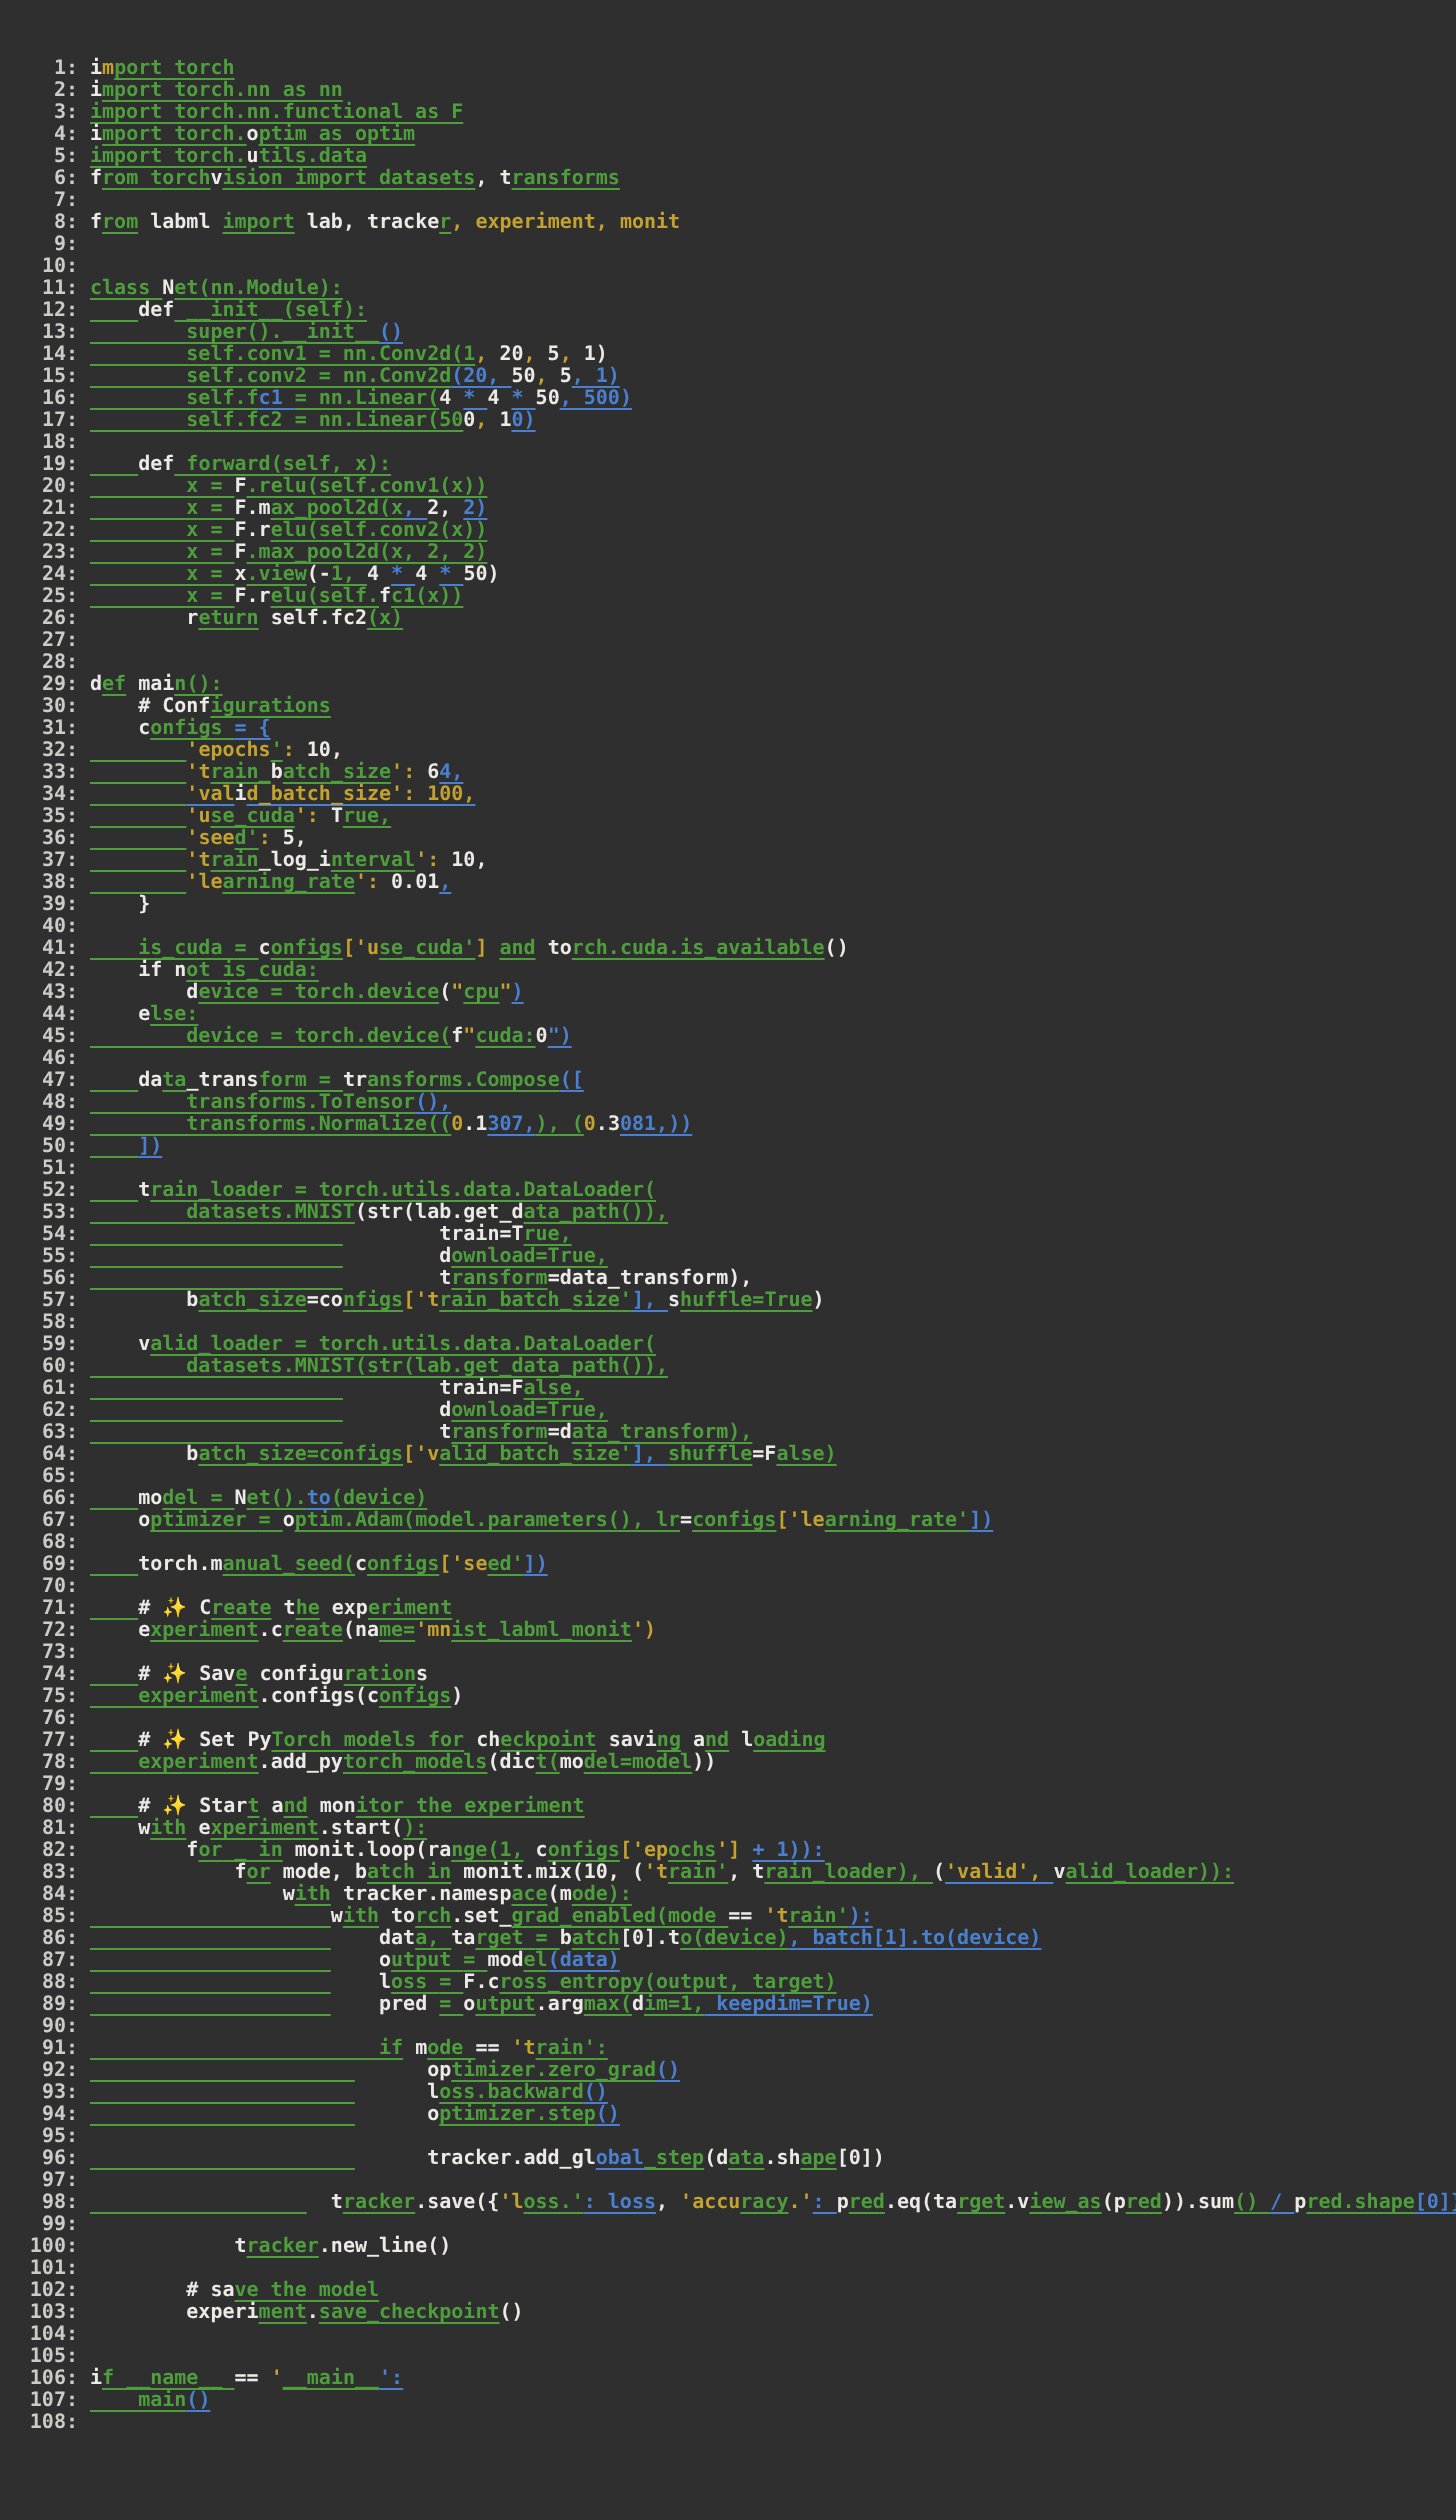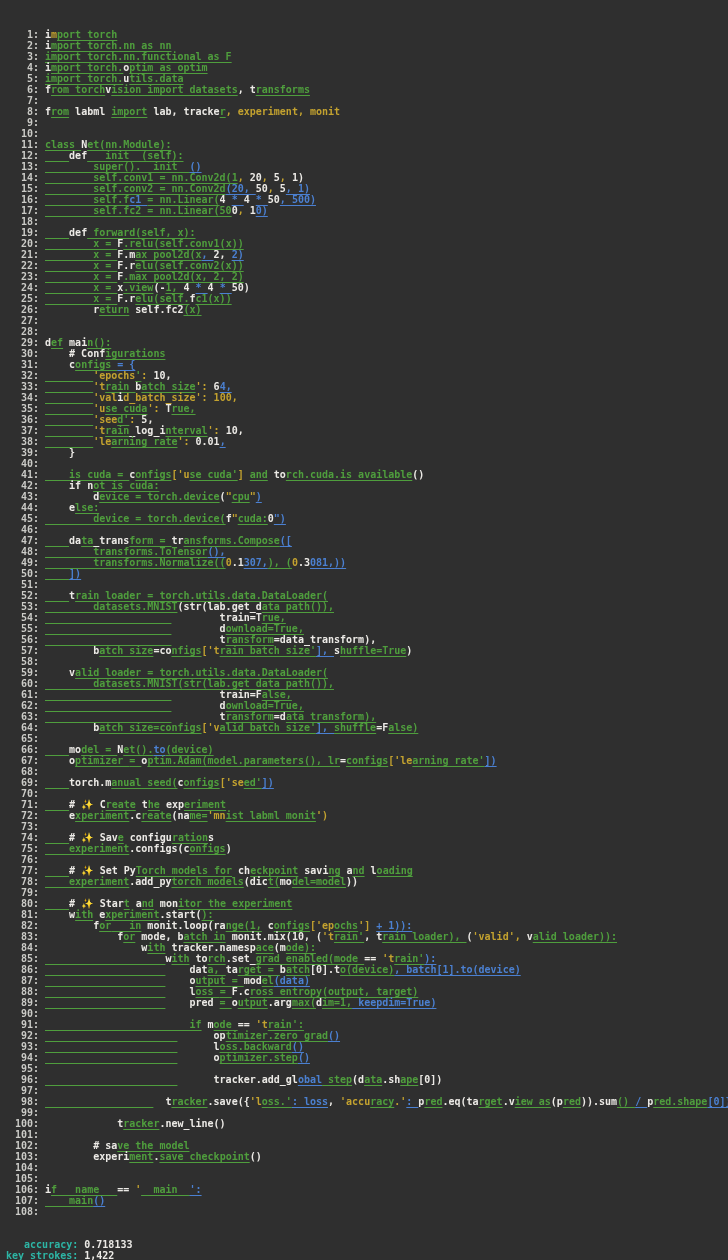--- a/index.html
+++ b/index.html
@@ -8,24 +8,23 @@
     font-family:"DejaVu Sans Mono","Liberation Mono",monospace;
     font-size:10px;line-height:11px;font-weight:bold;
     white-space:pre;padding:7px 0 0 6px;
   }
   .line{height:11px;}
   .ln{display:inline-block;width:33px;text-align:right;color:#cbcbc7;margin-right:6px;}
   .seg{text-decoration-thickness:1px;text-underline-offset:2px;}
   .s-g{color:#4f9e3d;text-decoration:underline;}
   .s-b{color:#4b80d1;text-decoration:underline;}
   .s-y{color:#c3a22f;}
-  .s-yu{color:#c3a22f;text-decoration-color:#4b80d1;}
+  .s-yu{color:#c3a22f;text-decoration:underline;text-decoration-color:#4b80d1;}
   .s-w{color:#eceae6;}
   .s-c{color:#2db5a5;}
   .s-t{color:#d8d8d4;}
 </style>
 </head>
 <body>
 
 <div class="wrap">
   <div id="code"><div class="line"><span class="ln">1:</span><span class="seg s-w">i</span><span class="seg s-y">m</span><span class="seg s-g">port torch</span></div><div class="line"><span class="ln">2:</span><span class="seg s-w">i</span><span class="seg s-g">mport torch.nn as nn</span></div><div class="line"><span class="ln">3:</span><span class="seg s-g">import torch.nn.functional as F</span></div><div class="line"><span class="ln">4:</span><span class="seg s-w">i</span><span class="seg s-g">mport torch.</span><span class="seg s-w">o</span><span class="seg s-g">ptim as optim</span></div><div class="line"><span class="ln">5:</span><span class="seg s-g">import torch.</span><span class="seg s-w">u</span><span class="seg s-g">tils.data</span></div><div class="line"><span class="ln">6:</span><span class="seg s-w">f</span><span class="seg s-g">rom torch</span><span class="seg s-w">v</span><span class="seg s-g">ision import datasets</span><span class="seg s-w">, t</span><span class="seg s-g">ransforms</span></div><div class="line"><span class="ln">7:</span></div><div class="line"><span class="ln">8:</span><span class="seg s-w">f</span><span class="seg s-g">rom</span><span class="seg s-w"> labml </span><span class="seg s-g">import</span><span class="seg s-w"> lab, tracke</span><span class="seg s-g">r</span><span class="seg s-y">, experiment, monit</span></div><div class="line"><span class="ln">9:</span></div><div class="line"><span class="ln">10:</span></div><div class="line"><span class="ln">11:</span><span class="seg s-g">class </span><span class="seg s-w">N</span><span class="seg s-g">et(nn.Module):</span></div><div class="line"><span class="ln">12:</span><span class="seg s-g">    </span><span class="seg s-w">def</span><span class="seg s-g"> __init__(self):</span></div><div class="line"><span class="ln">13:</span><span class="seg s-g">        super().__init__</span><span class="seg s-b">()</span></div><div class="line"><span class="ln">14:</span><span class="seg s-g">        self.conv1 = nn.Conv2d(1</span><span class="seg s-y">, </span><span class="seg s-w">20</span><span class="seg s-y">, </span><span class="seg s-w">5</span><span class="seg s-y">, </span><span class="seg s-w">1)</span></div><div class="line"><span class="ln">15:</span><span class="seg s-g">        self.conv2 = nn.Conv2d</span><span class="seg s-b">(20, </span><span class="seg s-w">50</span><span class="seg s-y">, </span><span class="seg s-w">5</span><span class="seg s-b">, 1)</span></div><div class="line"><span class="ln">16:</span><span class="seg s-g">        self.f</span><span class="seg s-b">c1 </span><span class="seg s-g">= nn.Linear(</span><span class="seg s-w">4 </span><span class="seg s-b">* </span><span class="seg s-w">4 </span><span class="seg s-b">* </span><span class="seg s-w">50</span><span class="seg s-b">, 500)</span></div><div class="line"><span class="ln">17:</span><span class="seg s-g">        self.fc2 = nn.Linear(50</span><span class="seg s-w">0</span><span class="seg s-y">, </span><span class="seg s-w">1</span><span class="seg s-b">0)</span></div><div class="line"><span class="ln">18:</span></div><div class="line"><span class="ln">19:</span><span class="seg s-g">    </span><span class="seg s-w">def</span><span class="seg s-g"> forward(self, x):</span></div><div class="line"><span class="ln">20:</span><span class="seg s-g">        x = </span><span class="seg s-w">F</span><span class="seg s-g">.relu(self.conv1(x))</span></div><div class="line"><span class="ln">21:</span><span class="seg s-g">        x = </span><span class="seg s-w">F.m</span><span class="seg s-g">ax_pool2d(x</span><span class="seg s-b">, </span><span class="seg s-w">2, </span><span class="seg s-b">2)</span></div><div class="line"><span class="ln">22:</span><span class="seg s-g">        x = </span><span class="seg s-w">F.r</span><span class="seg s-g">elu(self.conv2(x))</span></div><div class="line"><span class="ln">23:</span><span class="seg s-g">        x = </span><span class="seg s-w">F</span><span class="seg s-g">.max_pool2d(x, 2, 2)</span></div><div class="line"><span class="ln">24:</span><span class="seg s-g">        x = </span><span class="seg s-w">x</span><span class="seg s-g">.view</span><span class="seg s-w">(-</span><span class="seg s-g">1, </span><span class="seg s-w">4 </span><span class="seg s-b">* </span><span class="seg s-w">4 </span><span class="seg s-b">* </span><span class="seg s-w">50)</span></div><div class="line"><span class="ln">25:</span><span class="seg s-g">        x = </span><span class="seg s-w">F.r</span><span class="seg s-g">elu(self.</span><span class="seg s-w">f</span><span class="seg s-g">c1(x))</span></div><div class="line"><span class="ln">26:</span><span class="seg s-w">        r</span><span class="seg s-g">eturn</span><span class="seg s-w"> self.fc2</span><span class="seg s-g">(x)</span></div><div class="line"><span class="ln">27:</span></div><div class="line"><span class="ln">28:</span></div><div class="line"><span class="ln">29:</span><span class="seg s-w">d</span><span class="seg s-g">ef</span><span class="seg s-w"> mai</span><span class="seg s-g">n():</span></div><div class="line"><span class="ln">30:</span><span class="seg s-w">    # Conf</span><span class="seg s-g">igurations</span></div><div class="line"><span class="ln">31:</span><span class="seg s-w">    c</span><span class="seg s-g">onfigs </span><span class="seg s-b">= {</span></div><div class="line"><span class="ln">32:</span><span class="seg s-g">        </span><span class="seg s-y">'epochs</span><span class="seg s-g">'</span><span class="seg s-y">: </span><span class="seg s-w">10,</span></div><div class="line"><span class="ln">33:</span><span class="seg s-g">        </span><span class="seg s-y">'t</span><span class="seg s-g">rain_</span><span class="seg s-w">b</span><span class="seg s-g">atch_size</span><span class="seg s-y">': </span><span class="seg s-w">6</span><span class="seg s-b">4,</span></div><div class="line"><span class="ln">34:</span><span class="seg s-g">        </span><span class="seg s-yu">'val</span><span class="seg s-w">i</span><span class="seg s-yu">d_batch_size': 100,</span></div><div class="line"><span class="ln">35:</span><span class="seg s-g">        </span><span class="seg s-y">'u</span><span class="seg s-g">se_cuda</span><span class="seg s-y">': </span><span class="seg s-w">T</span><span class="seg s-g">rue,</span></div><div class="line"><span class="ln">36:</span><span class="seg s-g">        </span><span class="seg s-y">'see</span><span class="seg s-g">d'</span><span class="seg s-y">: </span><span class="seg s-w">5,</span></div><div class="line"><span class="ln">37:</span><span class="seg s-g">        </span><span class="seg s-y">'t</span><span class="seg s-g">rain</span><span class="seg s-w">_log_i</span><span class="seg s-g">nterval</span><span class="seg s-y">': </span><span class="seg s-w">10,</span></div><div class="line"><span class="ln">38:</span><span class="seg s-g">        </span><span class="seg s-y">'le</span><span class="seg s-g">arning_rate</span><span class="seg s-y">': </span><span class="seg s-w">0.01</span><span class="seg s-b">,</span></div><div class="line"><span class="ln">39:</span><span class="seg s-w">    }</span></div><div class="line"><span class="ln">40:</span></div><div class="line"><span class="ln">41:</span><span class="seg s-g">    is_cuda </span><span class="seg s-g">= </span><span class="seg s-w">c</span><span class="seg s-g">onfigs</span><span class="seg s-y">['u</span><span class="seg s-g">se_cuda'</span><span class="seg s-y">] </span><span class="seg s-g">and</span><span class="seg s-w"> to</span><span class="seg s-g">rch.cuda.is_available</span><span class="seg s-w">()</span></div><div class="line"><span class="ln">42:</span><span class="seg s-w">    if n</span><span class="seg s-g">ot is_cuda:</span></div><div class="line"><span class="ln">43:</span><span class="seg s-w">        d</span><span class="seg s-g">evice = torch.device</span><span class="seg s-w">(</span><span class="seg s-y">"</span><span class="seg s-g">cpu</span><span class="seg s-y">"</span><span class="seg s-b">)</span></div><div class="line"><span class="ln">44:</span><span class="seg s-w">    e</span><span class="seg s-g">lse:</span></div><div class="line"><span class="ln">45:</span><span class="seg s-g">        device = torch.device(</span><span class="seg s-w">f</span><span class="seg s-y">"</span><span class="seg s-g">cuda:</span><span class="seg s-w">0</span><span class="seg s-b">")</span></div><div class="line"><span class="ln">46:</span></div><div class="line"><span class="ln">47:</span><span class="seg s-g">    </span><span class="seg s-w">da</span><span class="seg s-g">ta</span><span class="seg s-w">_trans</span><span class="seg s-g">form = </span><span class="seg s-w">tr</span><span class="seg s-g">ansforms.Compose</span><span class="seg s-b">([</span></div><div class="line"><span class="ln">48:</span><span class="seg s-g">        transforms.ToTensor</span><span class="seg s-b">(),</span></div><div class="line"><span class="ln">49:</span><span class="seg s-g">        transforms.Normalize((</span><span class="seg s-y">0</span><span class="seg s-w">.1</span><span class="seg s-b">307,</span><span class="seg s-g">), (</span><span class="seg s-y">0</span><span class="seg s-w">.3</span><span class="seg s-b">081,</span><span class="seg s-b">))</span></div><div class="line"><span class="ln">50:</span><span class="seg s-g">    </span><span class="seg s-b">])</span></div><div class="line"><span class="ln">51:</span></div><div class="line"><span class="ln">52:</span><span class="seg s-g">    </span><span class="seg s-w">t</span><span class="seg s-g">rain_loader = torch.utils.data.DataLoader(</span></div><div class="line"><span class="ln">53:</span><span class="seg s-g">        datasets.MNIST</span><span class="seg s-w">(str(lab.get_d</span><span class="seg s-g">ata_path()),</span></div><div class="line"><span class="ln">54:</span><span class="seg s-g">                     </span><span class="seg s-w">        </span><span class="seg s-w">train=T</span><span class="seg s-g">rue,</span></div><div class="line"><span class="ln">55:</span><span class="seg s-g">                     </span><span class="seg s-w">        </span><span class="seg s-w">d</span><span class="seg s-g">ownload=True,</span></div><div class="line"><span class="ln">56:</span><span class="seg s-g">                     </span><span class="seg s-w">        </span><span class="seg s-w">t</span><span class="seg s-g">ransform</span><span class="seg s-w">=</span><span class="seg s-w">data_transform),</span></div><div class="line"><span class="ln">57:</span><span class="seg s-w">        b</span><span class="seg s-g">atch_size</span><span class="seg s-w">=</span><span class="seg s-w">co</span><span class="seg s-g">nfigs</span><span class="seg s-y">['t</span><span class="seg s-g">rain_batch_size'</span><span class="seg s-b">], </span><span class="seg s-w">s</span><span class="seg s-g">huffle=True</span><span class="seg s-w">)</span></div><div class="line"><span class="ln">58:</span></div><div class="line"><span class="ln">59:</span><span class="seg s-w">    v</span><span class="seg s-g">alid_loader = torch.utils.data.DataLoader(</span></div><div class="line"><span class="ln">60:</span><span class="seg s-g">        datasets.MNIST(str(lab.get_data_path()),</span></div><div class="line"><span class="ln">61:</span><span class="seg s-g">                     </span><span class="seg s-w">        </span><span class="seg s-w">train=F</span><span class="seg s-g">alse,</span></div><div class="line"><span class="ln">62:</span><span class="seg s-g">                     </span><span class="seg s-w">        </span><span class="seg s-w">d</span><span class="seg s-g">ownload=True,</span></div><div class="line"><span class="ln">63:</span><span class="seg s-g">                     </span><span class="seg s-w">        </span><span class="seg s-w">t</span><span class="seg s-g">ransform</span><span class="seg s-w">=</span><span class="seg s-w">d</span><span class="seg s-g">ata_transform),</span></div><div class="line"><span class="ln">64:</span><span class="seg s-w">        b</span><span class="seg s-g">atch_size=configs</span><span class="seg s-y">['v</span><span class="seg s-g">alid_batch_size'</span><span class="seg s-b">], </span><span class="seg s-g">shuffle</span><span class="seg s-w">=F</span><span class="seg s-g">alse)</span></div><div class="line"><span class="ln">65:</span></div><div class="line"><span class="ln">66:</span><span class="seg s-g">    </span><span class="seg s-w">mo</span><span class="seg s-g">del = </span><span class="seg s-w">N</span><span class="seg s-g">et().</span><span class="seg s-b">to</span><span class="seg s-g">(device)</span></div><div class="line"><span class="ln">67:</span><span class="seg s-w">    o</span><span class="seg s-g">ptimizer </span><span class="seg s-g">= </span><span class="seg s-w">o</span><span class="seg s-g">ptim.Adam(model.parameters(), lr</span><span class="seg s-w">=</span><span class="seg s-g">configs</span><span class="seg s-y">['le</span><span class="seg s-g">arning_rate'</span><span class="seg s-b">])</span></div><div class="line"><span class="ln">68:</span></div><div class="line"><span class="ln">69:</span><span class="seg s-g">    </span><span class="seg s-w">torch.m</span><span class="seg s-g">anual_seed(</span><span class="seg s-w">c</span><span class="seg s-g">onfigs</span><span class="seg s-y">['se</span><span class="seg s-g">ed'</span><span class="seg s-b">])</span></div><div class="line"><span class="ln">70:</span></div><div class="line"><span class="ln">71:</span><span class="seg s-g">    </span><span class="seg s-w"># </span><span class="seg s-y">✨ </span><span class="seg s-w">C</span><span class="seg s-g">reate</span><span class="seg s-w"> t</span><span class="seg s-g">he</span><span class="seg s-w"> exp</span><span class="seg s-g">eriment</span></div><div class="line"><span class="ln">72:</span><span class="seg s-w">    e</span><span class="seg s-g">xperiment</span><span class="seg s-w">.c</span><span class="seg s-g">reate</span><span class="seg s-w">(na</span><span class="seg s-g">me=</span><span class="seg s-y">'mn</span><span class="seg s-g">ist_labml_monit</span><span class="seg s-y">')</span></div><div class="line"><span class="ln">73:</span></div><div class="line"><span class="ln">74:</span><span class="seg s-g">    </span><span class="seg s-w"># </span><span class="seg s-y">✨ </span><span class="seg s-w">Sav</span><span class="seg s-g">e</span><span class="seg s-w"> configu</span><span class="seg s-g">ration</span><span class="seg s-w">s</span></div><div class="line"><span class="ln">75:</span><span class="seg s-g">    experiment</span><span class="seg s-w">.configs(c</span><span class="seg s-g">onfigs</span><span class="seg s-w">)</span></div><div class="line"><span class="ln">76:</span></div><div class="line"><span class="ln">77:</span><span class="seg s-g">    </span><span class="seg s-w"># </span><span class="seg s-y">✨ </span><span class="seg s-w">Set Py</span><span class="seg s-g">Torch models for</span><span class="seg s-w"> ch</span><span class="seg s-g">eckpoint</span><span class="seg s-w"> savi</span><span class="seg s-g">ng</span><span class="seg s-w"> a</span><span class="seg s-g">nd</span><span class="seg s-w"> l</span><span class="seg s-g">oading</span></div><div class="line"><span class="ln">78:</span><span class="seg s-g">    experiment</span><span class="seg s-w">.add_py</span><span class="seg s-g">torch_models</span><span class="seg s-w">(dic</span><span class="seg s-g">t(</span><span class="seg s-w">mo</span><span class="seg s-g">del=model</span><span class="seg s-w">))</span></div><div class="line"><span class="ln">79:</span></div><div class="line"><span class="ln">80:</span><span class="seg s-g">    </span><span class="seg s-w"># </span><span class="seg s-y">✨ </span><span class="seg s-w">Star</span><span class="seg s-g">t</span><span class="seg s-w"> a</span><span class="seg s-g">nd</span><span class="seg s-w"> mon</span><span class="seg s-g">itor the experiment</span></div><div class="line"><span class="ln">81:</span><span class="seg s-w">    w</span><span class="seg s-g">ith</span><span class="seg s-w"> e</span><span class="seg s-g">xperiment</span><span class="seg s-w">.start(</span><span class="seg s-g">):</span></div><div class="line"><span class="ln">82:</span><span class="seg s-w">        f</span><span class="seg s-g">or</span><span class="seg s-g"> _ in</span><span class="seg s-w"> monit.loop(ra</span><span class="seg s-g">nge(1,</span><span class="seg s-w"> c</span><span class="seg s-g">onfigs</span><span class="seg s-y">['ep</span><span class="seg s-g">ochs</span><span class="seg s-y">'] </span><span class="seg s-b">+ 1)):</span></div><div class="line"><span class="ln">83:</span><span class="seg s-w">            f</span><span class="seg s-g">or</span><span class="seg s-w"> mode, b</span><span class="seg s-g">atch in</span><span class="seg s-w"> monit.mix(10, (</span><span class="seg s-y">'t</span><span class="seg s-g">rain'</span><span class="seg s-w">, t</span><span class="seg s-g">rain_loader), </span><span class="seg s-w">(</span><span class="seg s-yu">'valid', </span><span class="seg s-w">v</span><span class="seg s-g">alid_loader)):</span></div><div class="line"><span class="ln">84:</span><span class="seg s-w">                w</span><span class="seg s-g">ith</span><span class="seg s-w"> tracker.namesp</span><span class="seg s-g">ace</span><span class="seg s-w">(m</span><span class="seg s-g">ode):</span></div><div class="line"><span class="ln">85:</span><span class="seg s-g">                    </span><span class="seg s-w">w</span><span class="seg s-g">ith</span><span class="seg s-w"> to</span><span class="seg s-g">rch</span><span class="seg s-w">.set_</span><span class="seg s-g">grad_enabled(mode </span><span class="seg s-w">== </span><span class="seg s-y">'t</span><span class="seg s-g">rain'</span><span class="seg s-b">):</span></div><div class="line"><span class="ln">86:</span><span class="seg s-g">                    </span><span class="seg s-w">    dat</span><span class="seg s-g">a, </span><span class="seg s-w">ta</span><span class="seg s-g">rget </span><span class="seg s-g">= </span><span class="seg s-w">b</span><span class="seg s-g">atch</span><span class="seg s-w">[0].t</span><span class="seg s-g">o(device)</span><span class="seg s-b">, batch[1].to(device)</span></div><div class="line"><span class="ln">87:</span><span class="seg s-g">                    </span><span class="seg s-w">    o</span><span class="seg s-g">utput </span><span class="seg s-g">= </span><span class="seg s-w">mod</span><span class="seg s-g">el</span><span class="seg s-b">(data)</span></div><div class="line"><span class="ln">88:</span><span class="seg s-g">                    </span><span class="seg s-w">    l</span><span class="seg s-g">oss </span><span class="seg s-g">= </span><span class="seg s-w">F.c</span><span class="seg s-g">ross_entropy(output, target)</span></div><div class="line"><span class="ln">89:</span><span class="seg s-g">                    </span><span class="seg s-w">    pred </span><span class="seg s-g">= </span><span class="seg s-w">o</span><span class="seg s-g">utput</span><span class="seg s-w">.arg</span><span class="seg s-g">max(</span><span class="seg s-w">d</span><span class="seg s-g">im=1,</span><span class="seg s-b"> keepdim=True)</span></div><div class="line"><span class="ln">90:</span></div><div class="line"><span class="ln">91:</span><span class="seg s-g">                        if</span><span class="seg s-w"> m</span><span class="seg s-g">ode </span><span class="seg s-w">== </span><span class="seg s-y">'t</span><span class="seg s-g">rain'</span><span class="seg s-g">:</span></div><div class="line"><span class="ln">92:</span><span class="seg s-g">                      </span><span class="seg s-w">      op</span><span class="seg s-g">timizer.zero_grad</span><span class="seg s-b">()</span></div><div class="line"><span class="ln">93:</span><span class="seg s-g">                      </span><span class="seg s-w">      l</span><span class="seg s-g">oss.backward</span><span class="seg s-b">()</span></div><div class="line"><span class="ln">94:</span><span class="seg s-g">                      </span><span class="seg s-w">      o</span><span class="seg s-g">ptimizer.step</span><span class="seg s-b">()</span></div><div class="line"><span class="ln">95:</span></div><div class="line"><span class="ln">96:</span><span class="seg s-g">                      </span><span class="seg s-w">      tracker.add_gl</span><span class="seg s-b">obal</span><span class="seg s-g">_step</span><span class="seg s-w">(d</span><span class="seg s-g">ata</span><span class="seg s-w">.sh</span><span class="seg s-g">ape</span><span class="seg s-w">[0])</span></div><div class="line"><span class="ln">97:</span></div><div class="line"><span class="ln">98:</span><span class="seg s-g">                  </span><span class="seg s-w">  t</span><span class="seg s-g">racker</span><span class="seg s-w">.save({</span><span class="seg s-y">'l</span><span class="seg s-g">oss.'</span><span class="seg s-b">: loss</span><span class="seg s-w">, </span><span class="seg s-y">'accu</span><span class="seg s-g">racy</span><span class="seg s-y">.'</span><span class="seg s-b">: </span><span class="seg s-w">p</span><span class="seg s-g">red</span><span class="seg s-w">.eq(ta</span><span class="seg s-g">rget</span><span class="seg s-w">.v</span><span class="seg s-g">iew_as</span><span class="seg s-w">(p</span><span class="seg s-g">red</span><span class="seg s-w">)).sum</span><span class="seg s-g">() </span><span class="seg s-b">/ </span><span class="seg s-w">p</span><span class="seg s-g">red.shape</span><span class="seg s-b">[0]})</span></div><div class="line"><span class="ln">99:</span></div><div class="line"><span class="ln">100:</span><span class="seg s-w">            t</span><span class="seg s-g">racker</span><span class="seg s-w">.new_line()</span></div><div class="line"><span class="ln">101:</span></div><div class="line"><span class="ln">102:</span><span class="seg s-w">        # sa</span><span class="seg s-g">ve the model</span></div><div class="line"><span class="ln">103:</span><span class="seg s-w">        experi</span><span class="seg s-g">ment</span><span class="seg s-w">.</span><span class="seg s-g">save_checkpoint</span><span class="seg s-w">()</span></div><div class="line"><span class="ln">104:</span></div><div class="line"><span class="ln">105:</span></div><div class="line"><span class="ln">106:</span><span class="seg s-w">i</span><span class="seg s-g">f __name__ </span><span class="seg s-w">== </span><span class="seg s-y">'</span><span class="seg s-g">__main__</span><span class="seg s-b">':</span></div><div class="line"><span class="ln">107:</span><span class="seg s-g">    main</span><span class="seg s-b">()</span></div><div class="line"><span class="ln">108:</span></div></div>
-  <div id="summary"><div class="line"><span class="seg s-t">   </span><span class="seg s-c">accuracy: </span><span class="seg s-w">0.718133</span></div><div class="line"><span class="seg s-c">key_strokes: </span><span class="seg s-w">1,422</span></div></div>
 </div>
 
 </body></html>

